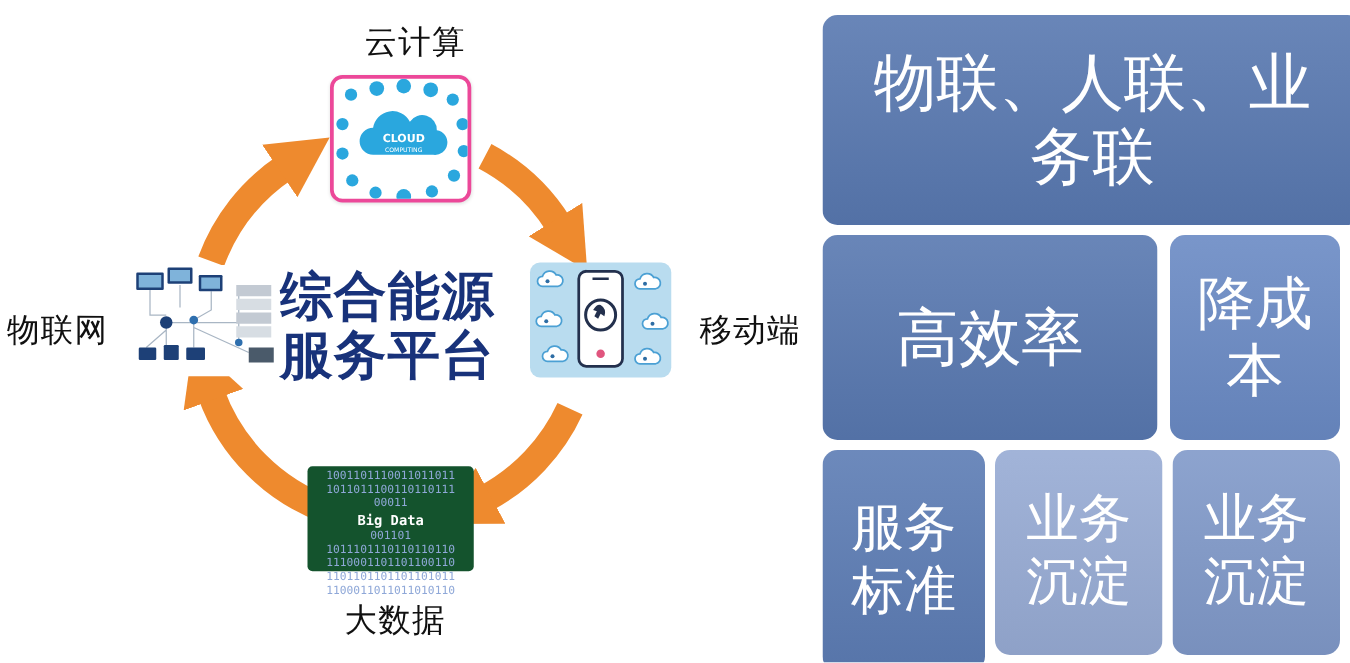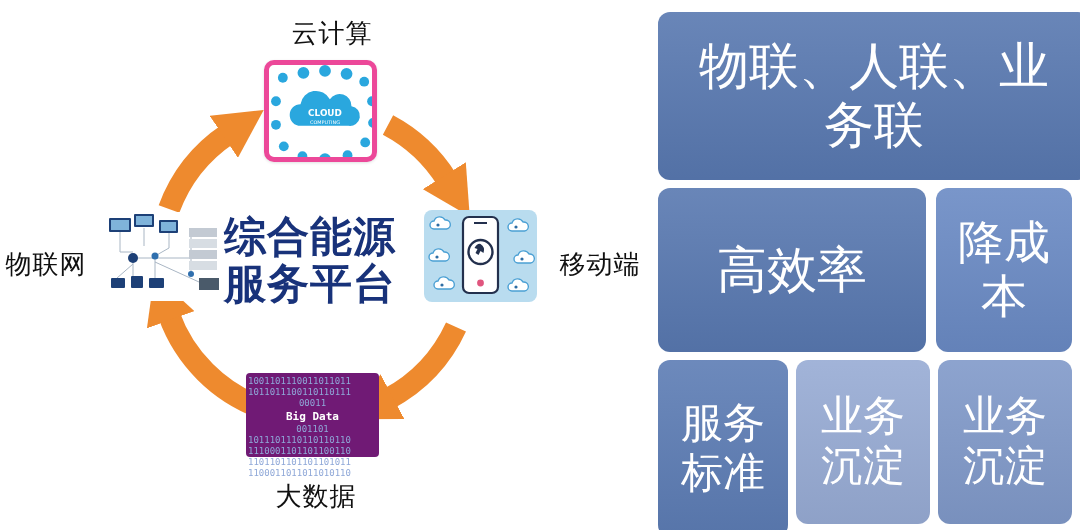--- a/index.html
+++ b/index.html
@@ -5,26 +5,26 @@
   * { box-sizing: border-box; }
   html,body { margin:0; padding:0; background:#fff; }
   body { font-family:"DejaVu Sans","Liberation Sans",sans-serif; }
   .stage { position:relative; width:1080px; height:530px; overflow:hidden; }
   .abs { position:absolute; }
   .arrows { left:0; top:0; pointer-events:none; }
   .arc { fill:none; stroke-width:22; }
   .node-label { font-size:26px; color:#101010; text-align:center; letter-spacing:1px; }
   .center-title { font-size:42px; font-weight:bold; text-align:left; line-height:1.12; letter-spacing:1px; }
   .icon-box { border-radius:10px; overflow:hidden; }
-  .cloud-box { background:#ffffff; border:5px solid #ec4899; box-shadow:0 1px 3px rgba(0,0,0,.12); }
+  .cloud-box { background:#ffffff; border:3px solid #ec4899; box-shadow:0 1px 3px rgba(0,0,0,.12); }
   .iot-box { background:#ffffff; }
   .mobile-box { background:#B9DCEF; border-radius:8px; }
-  .bigdata { background:#701a75; color:#8FA8D8; border-radius:4px;
+  .bigdata { background:#14532d; color:#8FA8D8; border-radius:4px;
              font-family:"DejaVu Sans Mono","Liberation Mono",monospace;
-             font-size:9px; line-height:11px; text-align:left; padding:3px 2px; }
+             font-size:9px; line-height:11px; text-align:center; padding:3px 2px; }
   .bigdata div { white-space:nowrap; overflow:hidden; }
   .bd-center { display:flex; justify-content:center; align-items:center; gap:2px;flex-direction:column; }
   .bd-label { color:#ffffff; font-weight:bold; font-size:11px; padding:0 2px; }
   .panel-box { position:absolute; border-radius:12px; color:inherit;
                display:flex; align-items:center; justify-content:center; text-align:center;
                font-family:"Liberation Serif","DejaVu Serif",serif; line-height:1.18;
                background-image:linear-gradient(rgba(255,255,255,.10), rgba(0,0,0,.06)); }
 </style>
 </head>
 <body>

